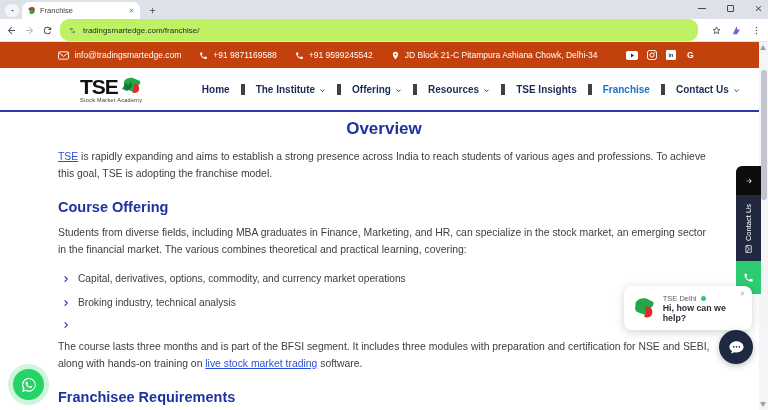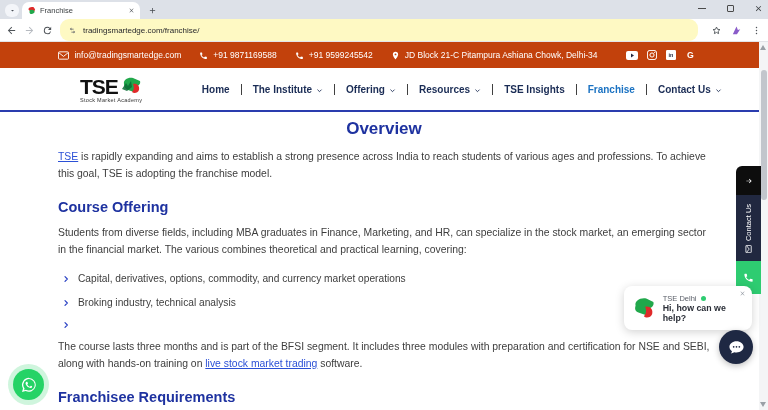--- a/index.html
+++ b/index.html
@@ -14,38 +14,38 @@
   .tab-close { color:#5f6368; display:flex; }
   .newtab { width:12px; height:12px; margin:0 0 3px 6px; color:#45494f; display:flex; align-items:center; justify-content:center; }
   .win-controls { position:absolute; right:4px; top:2px; display:flex; gap:16px; align-items:center; height:12px; }
   .win-btn { display:flex; align-items:center; justify-content:center; width:12px; height:12px; color:#3c4043; }
   .win-min-bar { width:8px; height:1px; background:#4a4a4a; }
   .win-max-box { width:7px; height:7px; border:1px solid #4a4a4a; border-radius:1px; }
 
   .toolbar { height:23px; background:#fff; display:flex; align-items:center; padding:0 6px; gap:7px; border-bottom:1px solid #e3e4e8; }
   .nav-ico { color:#4e5358; display:flex; }
   .nav-ico.disabled { color:#b6bac0; }
-  .urlbar { flex:1; height:22px; background:#fef9c3; border-radius:9px; display:flex; align-items:center; padding:0 8px; gap:6px; margin-right:6px; }
+  .urlbar { flex:1; height:22px; background:#bef264; border-radius:9px; display:flex; align-items:center; padding:0 8px; gap:6px; margin-right:6px; }
   .url-text { font-size:8px; color:#28292c; }
   .tb-right { display:flex; align-items:center; gap:9px; }
 
   
   .topbar { height:26px; background:#c2410c; display:flex; align-items:center; justify-content:center; gap:18px; color:#fff; font-size:8.5px; padding-right:14px; }
   .tb-item { display:flex; align-items:center; gap:5px; white-space:nowrap; }
   .socials { display:flex; align-items:center; gap:9px; margin-left:10px; }
 
   
   .navbar { height:44px; background:#fff; display:flex; align-items:center; padding:0 40px 0 80px; border-bottom:2px solid #2a3cae; }
   .brand { display:flex; flex-direction:column; margin-right:48px; cursor:pointer; }
   .brand-row { display:flex; align-items:flex-end; }
   .brand-name { font-size:21px; font-weight:900; color:#111; letter-spacing:-1px; line-height:18px; }
   .brand-tag { font-size:5.5px; color:#333; letter-spacing:.3px; margin-top:1px; }
   .menu { display:flex; align-items:center; }
   .menu-item { font-size:10px; font-weight:700; color:#1a2c55; padding:0 11px; display:flex; align-items:center; gap:4px; cursor:pointer; white-space:nowrap; }
-  .menu-item.sep { border-left:1px solid #404040; }
+  .menu-item.sep { border-left:4px solid #404040; }
   .menu-item.active { color:#1a72c2; }
   .dd-caret { color:#1a2c55; display:flex; margin-top:2px; }
 
   
   .content { position:relative; background:#fff; }
   .page-title { text-align:center; font-size:17px; font-weight:700; color:#1e32a0; margin-top:7px; }
   .para { margin:9px 58px 0 58px; font-size:10.4px; line-height:1.65; color:#3d3d3d; }
   .tlink { color:#2b50d6; text-decoration:underline; cursor:pointer; }
   .h2 { margin:17px 58px 0 58px; font-size:14.5px; font-weight:700; color:#1e32a0; }
   .blist { margin:8px 58px 0 62px; list-style:none; }

